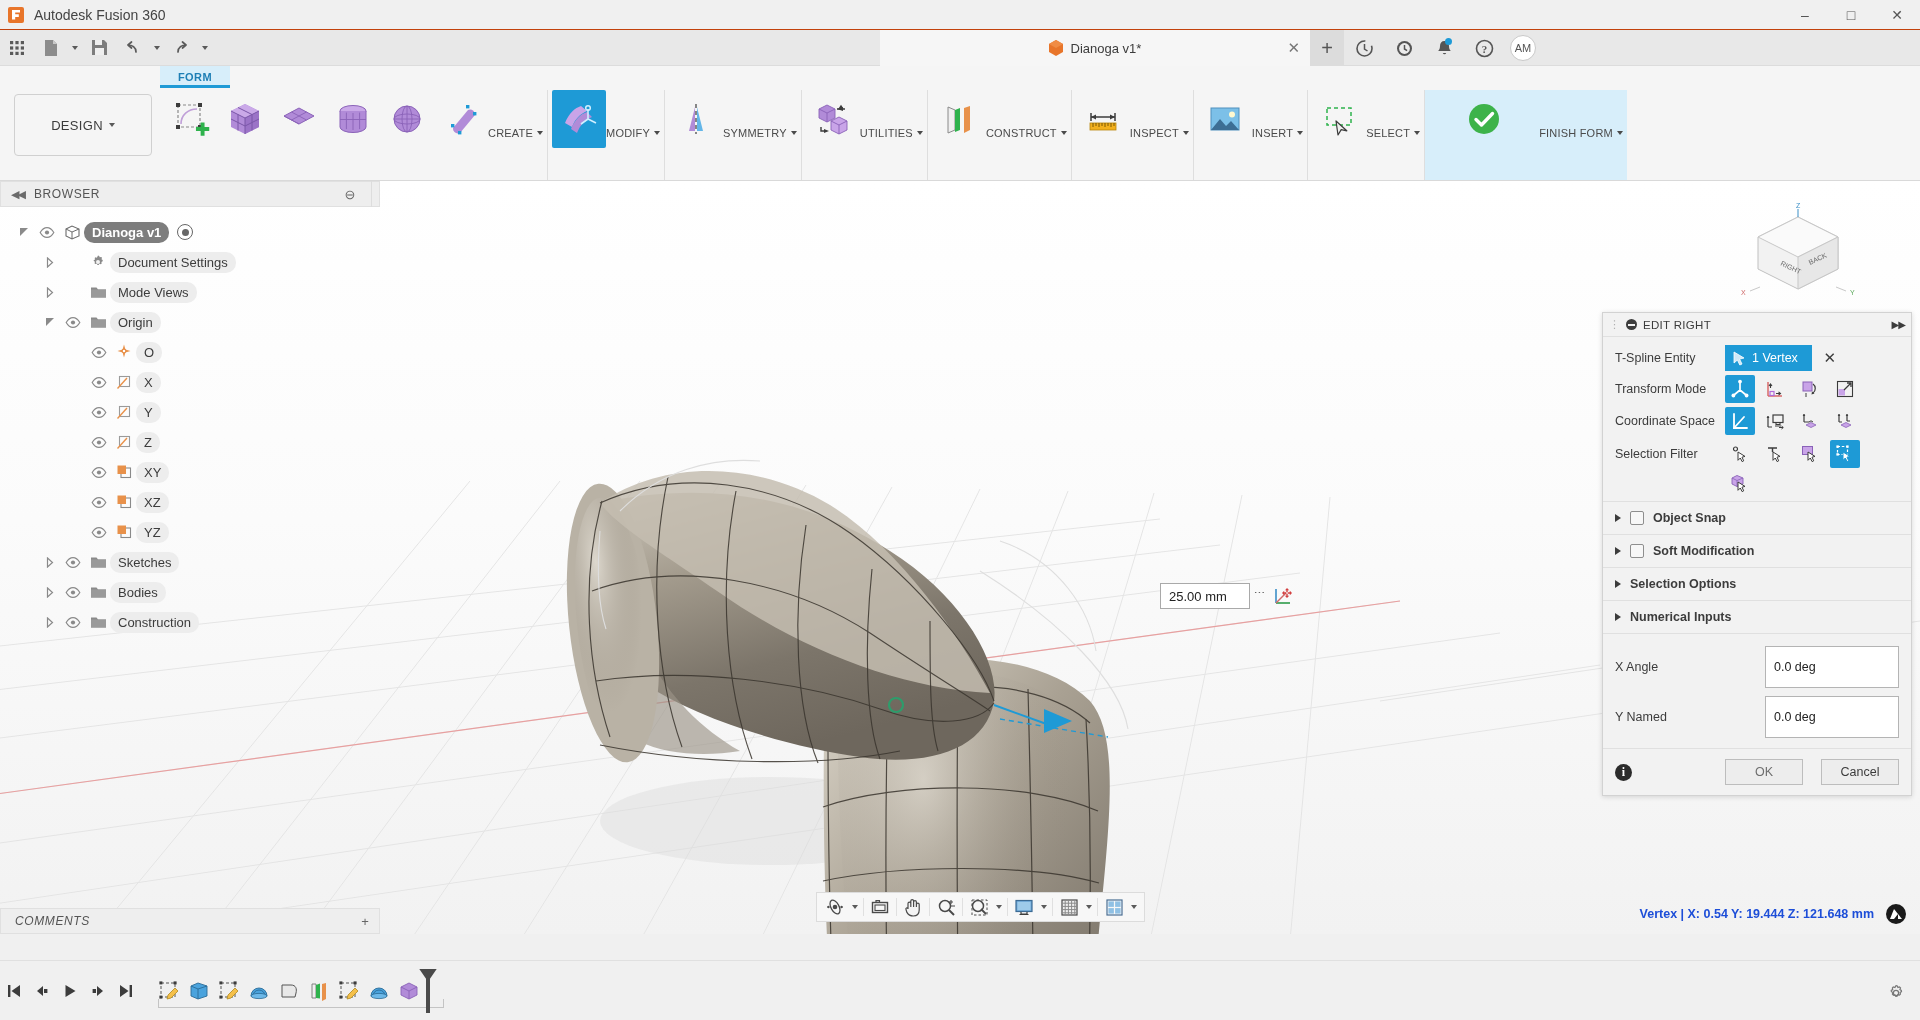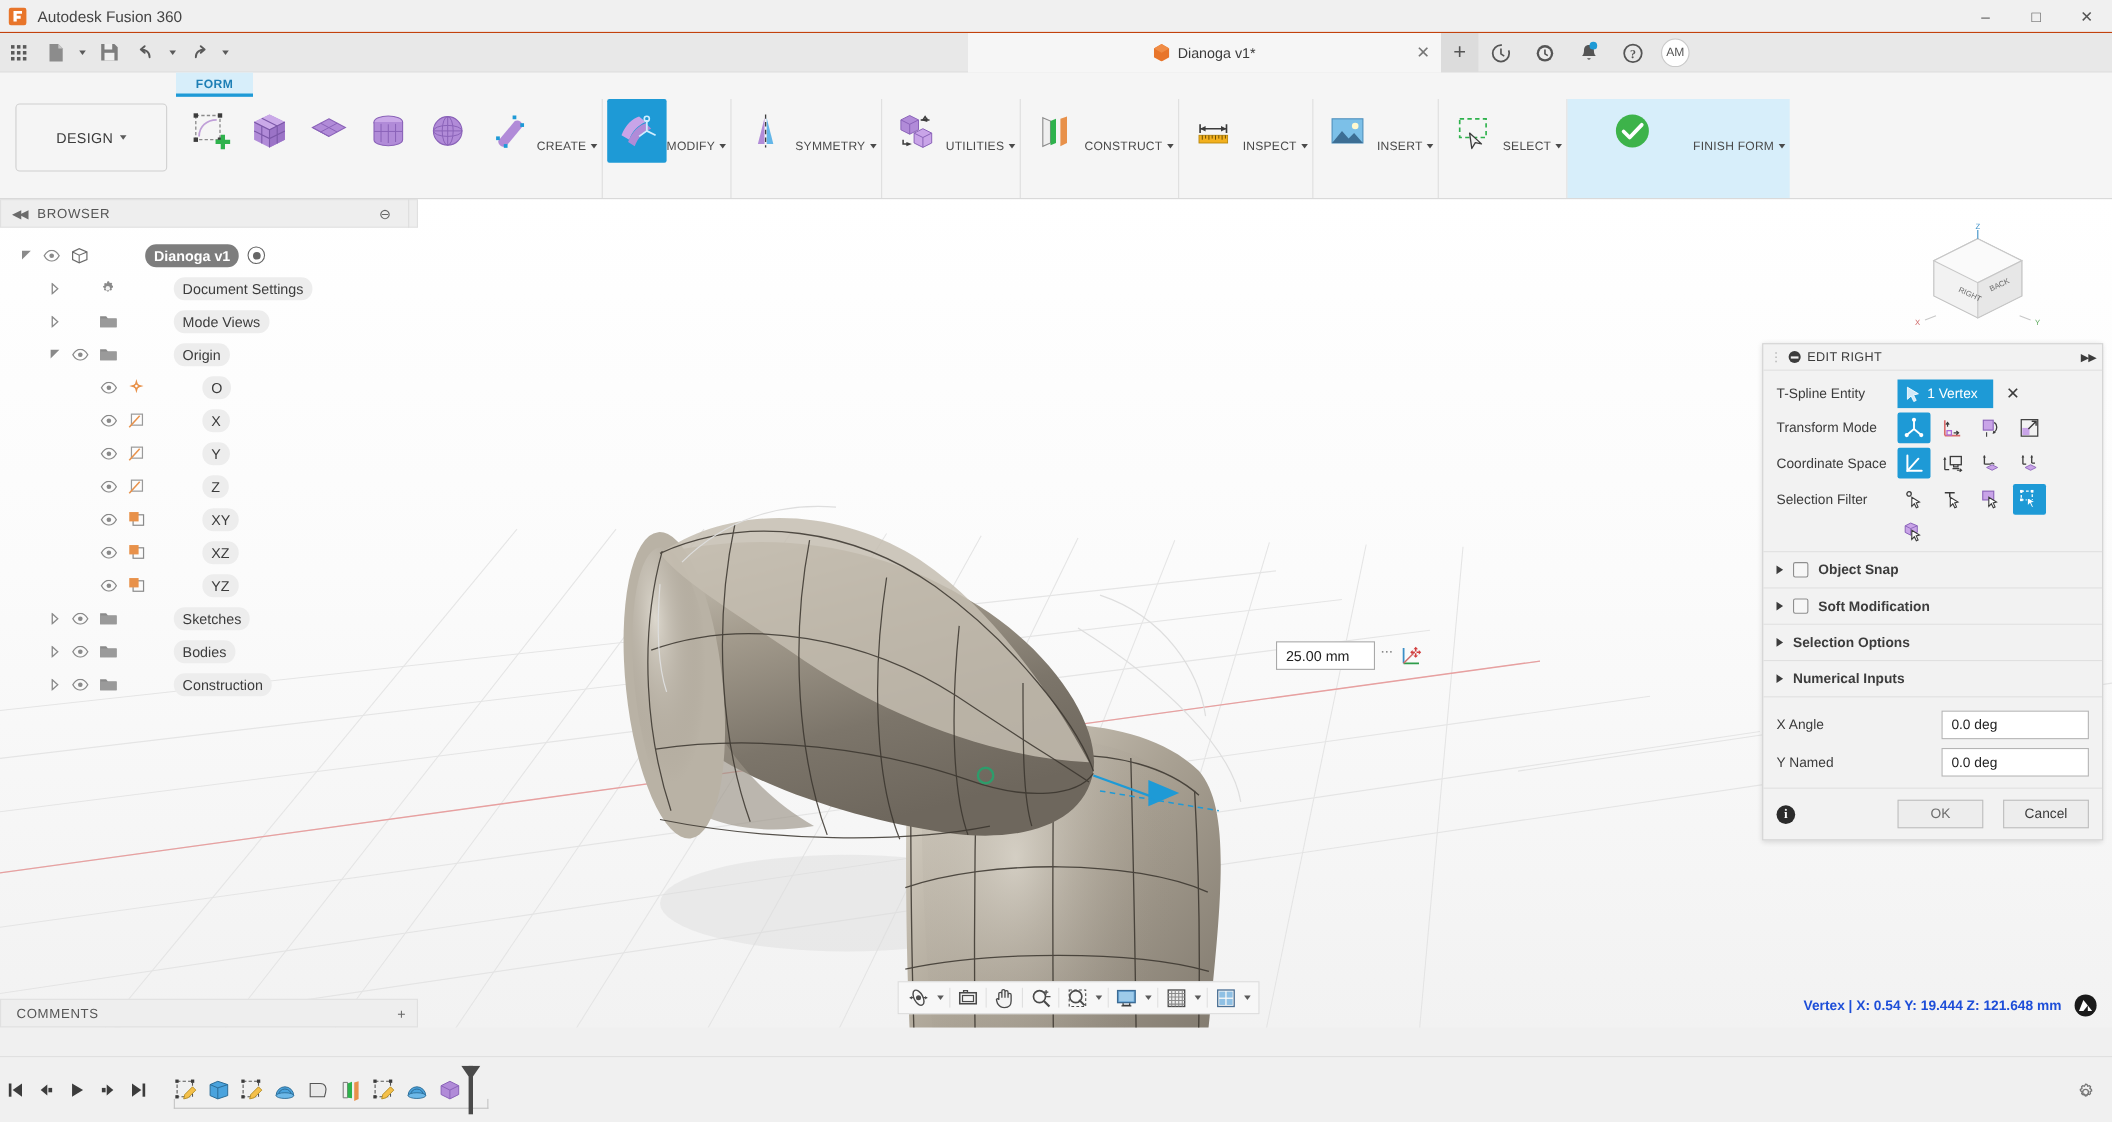--- a/index.html
+++ b/index.html
@@ -81,29 +81,29 @@
     display:flex; align-items:center; gap:10px; padding-left:10px; }
   #browser-collapse{color:#6b6b6b;font-size:11px;letter-spacing:-2px;cursor:default;}
   #browser-title{font-size:12px;color:#555;letter-spacing:.6px;}
   #browser-minus{margin-left:auto;width:22px;text-align:center;color:#666;cursor:default;}
   #browser-grip{width:8px;border-left:1px solid #ddd;height:26px;}
   #tree { padding-top:10px; }
   .trow { height:30px; display:flex; align-items:center; cursor:default; }
   .twist{width:20px;display:flex;align-items:center;justify-content:center;color:#888;font-size:9px;}
   .teye{width:26px;display:flex;align-items:center;justify-content:center;}
   .ticon{width:24px;display:flex;align-items:center;justify-content:center;}
-  .tlabel{font-size:13px;color:#3c3c3c;padding:3px 8px;background:#ededed;border-radius:10px;margin-left:48px;}
+  .tlabel{font-size:13px;color:#3c3c3c;padding:3px 8px;background:#ededed;border-radius:10px;}
   .trow.sel .tlabel{background:#7d7d7d;color:#fff;font-weight:bold;}
   .tdot{margin-left:8px;width:16px;height:16px;border-radius:50%;border:1.5px solid #666;
      display:flex;align-items:center;justify-content:center;}
   .tdot i{width:7px;height:7px;border-radius:50%;background:#666;display:block;}
 
   #comments-bar{position:absolute;left:0;bottom:86px;width:380px;height:26px;background:#eeeeee;
     border:1px solid #e0e0e0;display:flex;align-items:center;padding-left:14px;}
-  #comments-label{font-size:12px;color:#555;letter-spacing:.6px;}
+  #comments-label{font-size:12px;color:#555;letter-spacing:.6px;font-style:italic;}
   #comments-plus{margin-left:auto;width:28px;text-align:center;color:#666;cursor:default;}
 
   
   #viewport { position:absolute; left:0; top:181px; right:0; bottom:86px;
     background:linear-gradient(to bottom,#ffffff 0%,#fbfbfb 45%,#f2f2f2 100%); z-index:-1; overflow:hidden;}
   #viewcube { position:absolute; right:62px; top:22px; width:120px; height:110px; }
 
   #dimbox { position:absolute; left:1160px; top:583px; display:flex; align-items:center; gap:8px;}
   #dimfield { width:90px; height:26px; border:1px solid #a9a9a9; background:#fff;
     display:flex; align-items:center; padding:0 8px; font-size:13px; color:#222;}
@@ -130,21 +130,21 @@
   .xclr{width:26px;text-align:center;color:#3c3c3c;font-size:15px;cursor:default;}
   .tbtn{width:30px;height:28px;display:flex;align-items:center;justify-content:center;cursor:default;border-radius:2px;}
   .tbtn.on{background:#1e9ad6;}
   .ef-sec{display:flex;align-items:center;gap:9px;padding:9px 12px;border-top:1px solid #e0e0e0;cursor:default;}
   .ef-sec .tri{width:0;height:0;border-top:4.5px solid transparent;border-bottom:4.5px solid transparent;
     border-left:6px solid #3c3c3c;}
   .ef-sec .cb{width:14px;height:14px;border:1px solid #8e8e8e;background:#f7f7f7;border-radius:2px;}
   .ef-sec .stxt{font-size:12.5px;color:#3c3c3c;font-weight:bold;}
   .ef-inrow{display:flex;align-items:center;padding:4px 12px;gap:40px;}
   .ef-inlab{width:110px;font-size:12.5px;color:#3c3c3c;}
-  .ef-input{flex:1;height:26px;border:1px solid #b4b4b4;background:#fff;display:flex;align-items:center;
+  .ef-input{flex:1;height:42px;border:1px solid #b4b4b4;background:#fff;display:flex;align-items:center;
     padding:0 8px;font-size:12.5px;color:#222;}
   #ef-footer{display:flex;align-items:center;padding:10px 12px;border-top:1px solid #e0e0e0;gap:10px;}
   #ef-info{width:17px;height:17px;border-radius:50%;background:#2b2b2b;color:#fff;font-size:12px;
     display:flex;align-items:center;justify-content:center;font-weight:bold;font-family:"Liberation Serif",serif;}
   .ef-btn{margin-left:auto;width:78px;height:26px;border:1px solid #bdbdbd;background:#ededed;
     display:flex;align-items:center;justify-content:center;font-size:12.5px;color:#6e6e6e;cursor:default;}
   .ef-btn+.ef-btn{margin-left:8px;}
   .ef-btn.enabled{color:#3c3c3c;}
 
   

